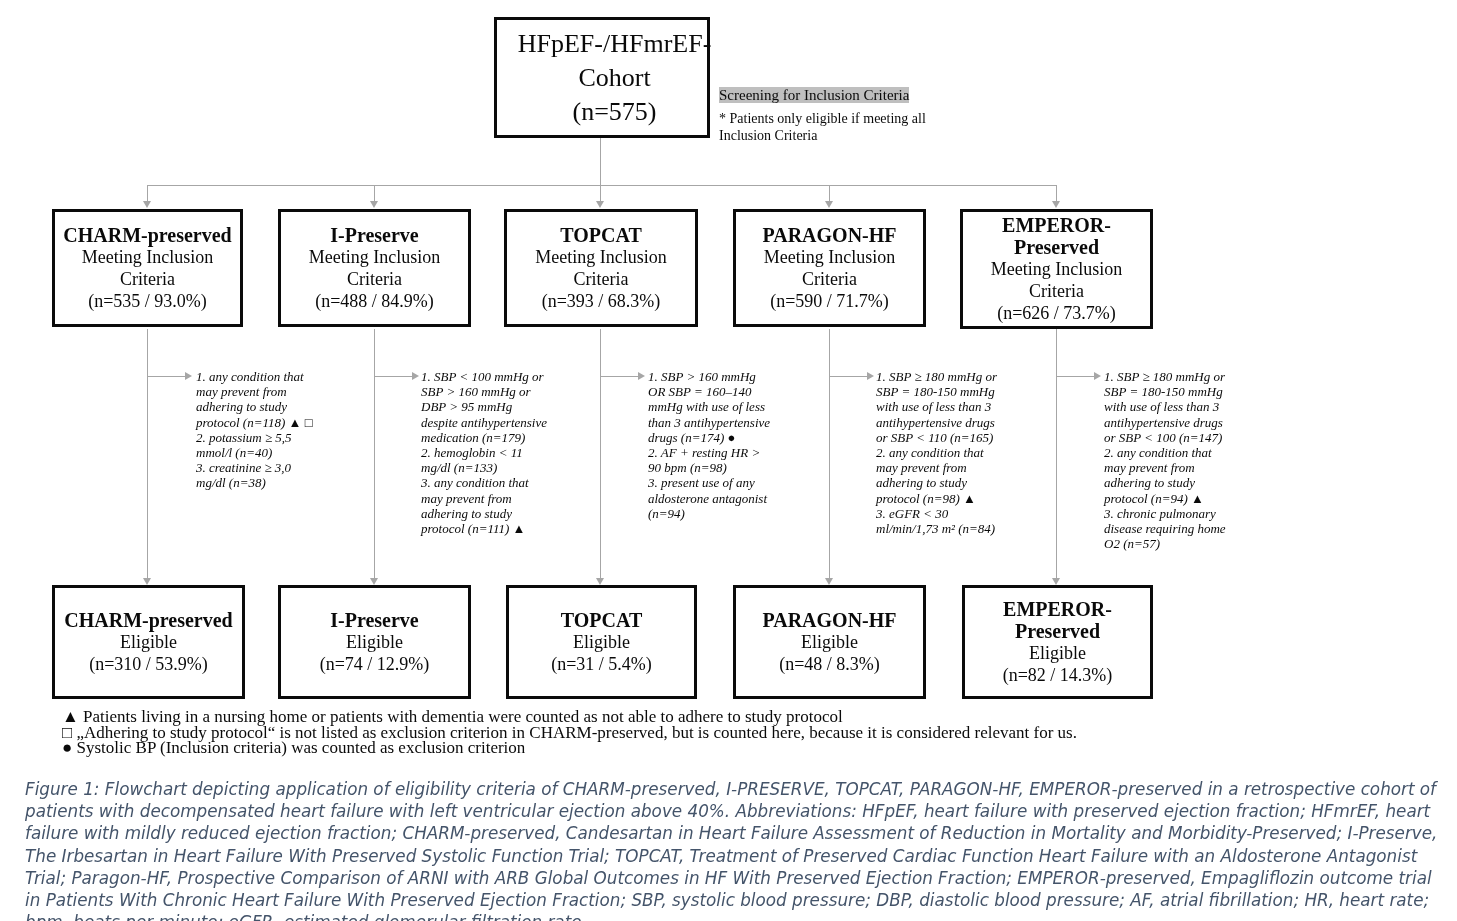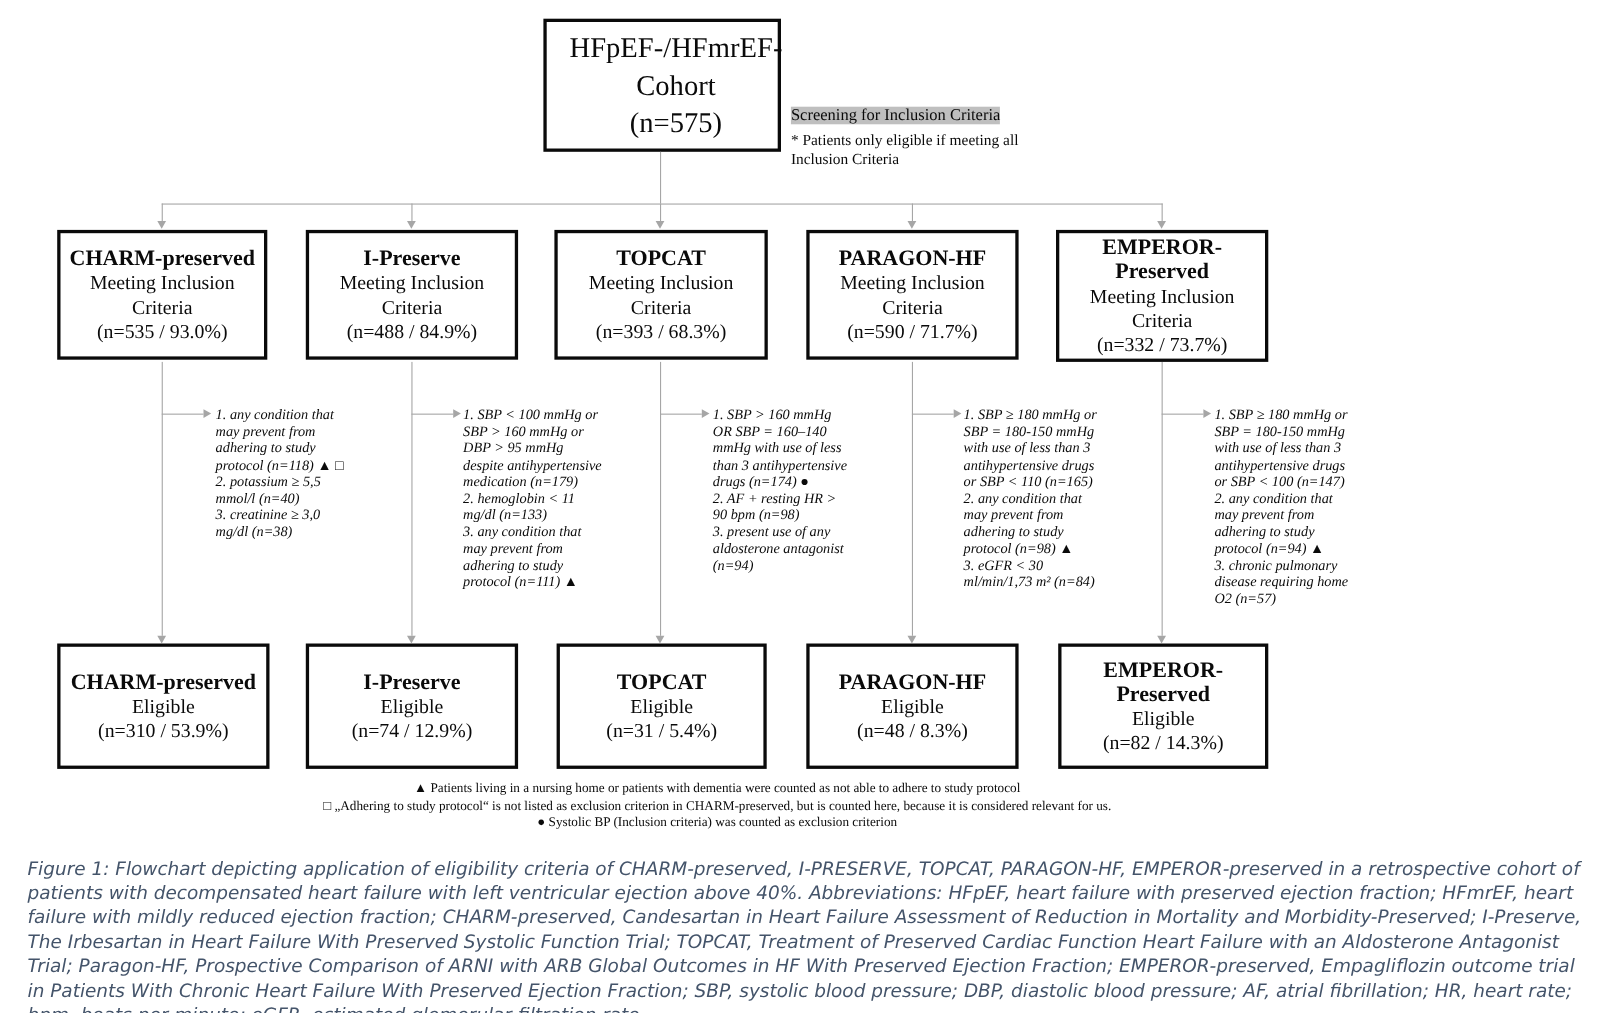--- a/index.html
+++ b/index.html
@@ -14,21 +14,21 @@
   .root-title{font-size:26px;line-height:34px;}
   .root-line{font-size:26px;line-height:34px;}
 
   .crit{position:absolute;width:128px;font-size:13px;line-height:15.2px;text-align:left;}
   .crit div{margin:0;font-style:italic;}
 
   .note{position:absolute;font-size:14px;line-height:17px;}
   .note .hl{display:inline;background:#BFBFBF;font-size:15px;line-height:18px;}
   .note .sub{display:block;margin-top:6px;}
 
-  .footnotes{position:absolute;left:62px;top:709px;width:1180px;font-size:12px;line-height:15.6px;text-align:center;}
+  .footnotes{position:absolute;left:62px;top:709px;width:1180px;font-size:17px;line-height:15.6px;}
 
   .caption{position:absolute;left:25px;top:778px;width:1424px;
            font-family:"DejaVu Sans",sans-serif;font-style:italic;
            font-size:16.8px;line-height:22.2px;color:#44546A;}
 
   .cline{position:absolute;background:#A6A6A6;}
   .arr-down{position:absolute;width:0;height:0;border-left:4.5px solid transparent;
             border-right:4.5px solid transparent;border-top:7px solid #A6A6A6;}
   .arr-right{position:absolute;width:0;height:0;border-top:4.5px solid transparent;
              border-bottom:4.5px solid transparent;border-left:7px solid #A6A6A6;}
@@ -55,21 +55,21 @@
 </head>
 <body>
 
 <div id="canvas">
 
   <div class="box" style="left:494px;top:17px;width:216px;height:121px;padding-left:29px;">
     <div class="root-title">HFpEF-/HFmrEF-Cohort</div>
     <div class="root-line">(n=575)</div>
   </div>
 
-  <div class="note" style="left:719px;top:96px;width:214px;">
+  <div class="note" style="left:719px;top:86px;width:214px;">
     <span class="hl">Screening for Inclusion Criteria</span>
     <span class="sub">* Patients only eligible if meeting all Inclusion Criteria</span>
   </div>
 
 
   <div class="cline" style="left:600px;top:138px;width:1px;height:47px;"></div>
   <div class="cline" style="left:147px;top:185px;width:910px;height:1px;"></div>
   <div id="connectors">
       <div class="cline" style="left:147px;top:185px;width:1px;height:16px;"></div>
       <div class="arr-down" style="left:143px;top:201px;"></div>
@@ -163,21 +163,21 @@
   </div>
   <div class="box elig-3">
     <div class="trial-name">PARAGON-HF</div>
     <div class="box-line">Eligible</div>
     <div class="box-line">(n=48 / 8.3%)</div>
   </div>
 
   <div class="box incl-4">
     <div class="trial-name">EMPEROR-Preserved</div>
     <div class="box-line">Meeting Inclusion Criteria</div>
-    <div class="box-line">(n=332 / 73.7%)</div>
+    <div class="box-line">(n=626 / 73.7%)</div>
   </div>
   <div class="crit crit-4">
     <div>1. SBP ≥ 180 mmHg or SBP = 180-150 mmHg with use of less than 3 antihypertensive drugs or SBP &lt; 100 (n=147)</div>
     <div>2. any condition that may prevent from adhering to study protocol (n=94) ▲</div>
     <div>3. chronic pulmonary disease requiring home O2 (n=57)</div>
   </div>
   <div class="box elig-4">
     <div class="trial-name">EMPEROR-Preserved</div>
     <div class="box-line">Eligible</div>
     <div class="box-line">(n=82 / 14.3%)</div>

